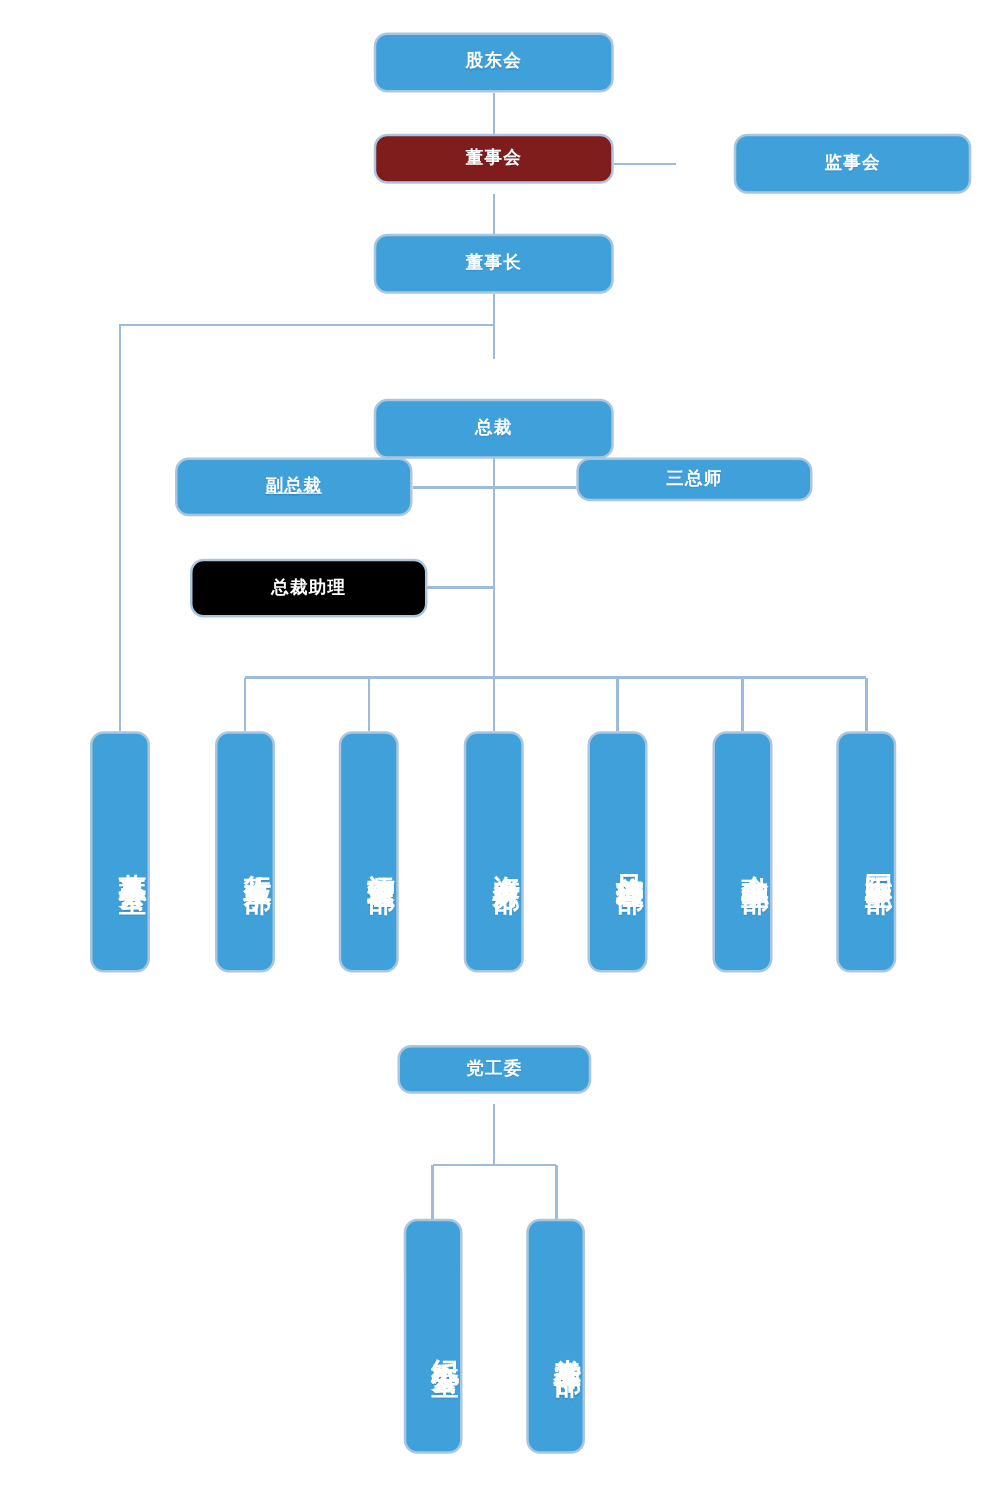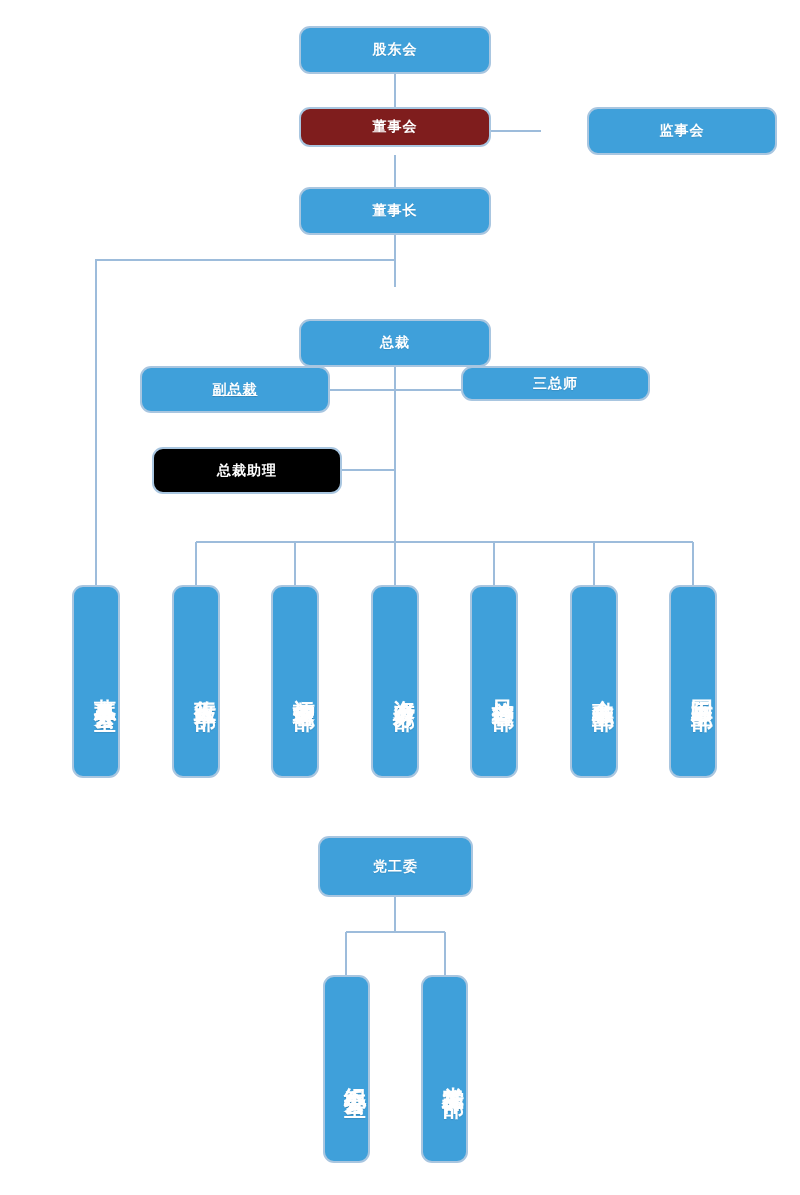--- a/index.html
+++ b/index.html
@@ -126,21 +126,21 @@
       </div>
       <div class="node vertical" style="left: 470px; top: 585px; width: 48px; height: 193px; background: rgb(63, 160, 218); border-color: rgb(169, 198, 224); color: rgb(255, 255, 255);">
         <span class="node-label">风控管理部</span>
       </div>
       <div class="node vertical" style="left: 570px; top: 585px; width: 48px; height: 193px; background: rgb(63, 160, 218); border-color: rgb(169, 198, 224); color: rgb(255, 255, 255);">
         <span class="node-label">金融事业部</span>
       </div>
       <div class="node vertical" style="left: 669px; top: 585px; width: 48px; height: 193px; background: rgb(63, 160, 218); border-color: rgb(169, 198, 224); color: rgb(255, 255, 255);">
         <span class="node-label">国际事业部</span>
       </div>
-      <div class="node horizontal" style="left: 318px; top: 836px; width: 155px; height: 61px; background: rgb(63, 160, 218); border-color: rgb(169, 198, 224); color: rgb(255, 255, 255);">
+      <div class="node horizontal" style="left: 318px; top: 836px; width: 155px; height: 39px; background: rgb(63, 160, 218); border-color: rgb(169, 198, 224); color: rgb(255, 255, 255);">
         <span class="node-label">党工委</span>
       </div>
       <div class="node vertical" style="left: 323px; top: 975px; width: 47px; height: 188px; background: rgb(63, 160, 218); border-color: rgb(169, 198, 224); color: rgb(255, 255, 255);">
         <span class="node-label">纪委办公室</span>
       </div>
       <div class="node vertical" style="left: 421px; top: 975px; width: 47px; height: 188px; background: rgb(63, 160, 218); border-color: rgb(169, 198, 224); color: rgb(255, 255, 255);">
         <span class="node-label">党群工作部</span>
       </div>
     </div>
 </div>

